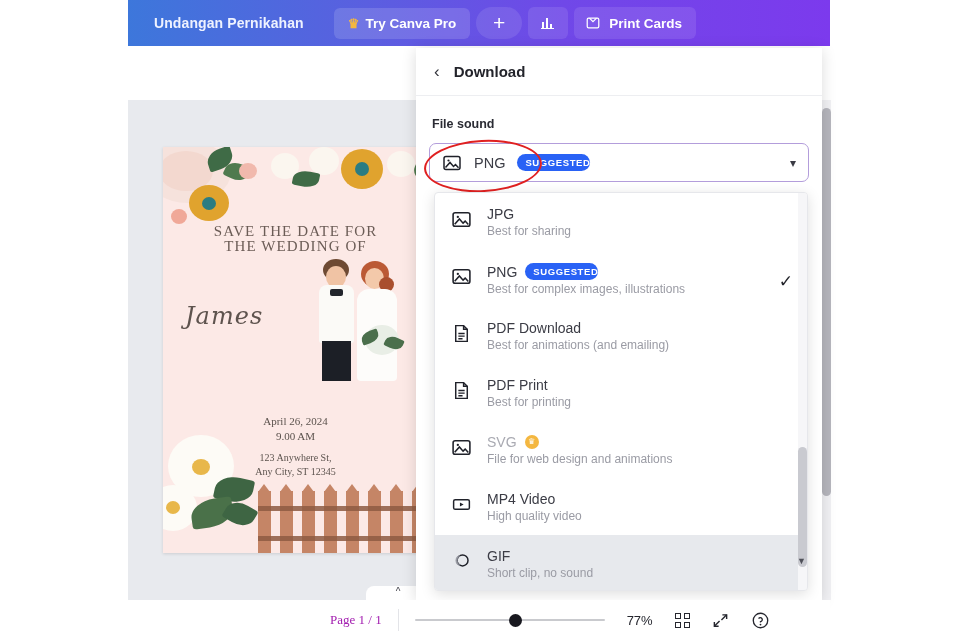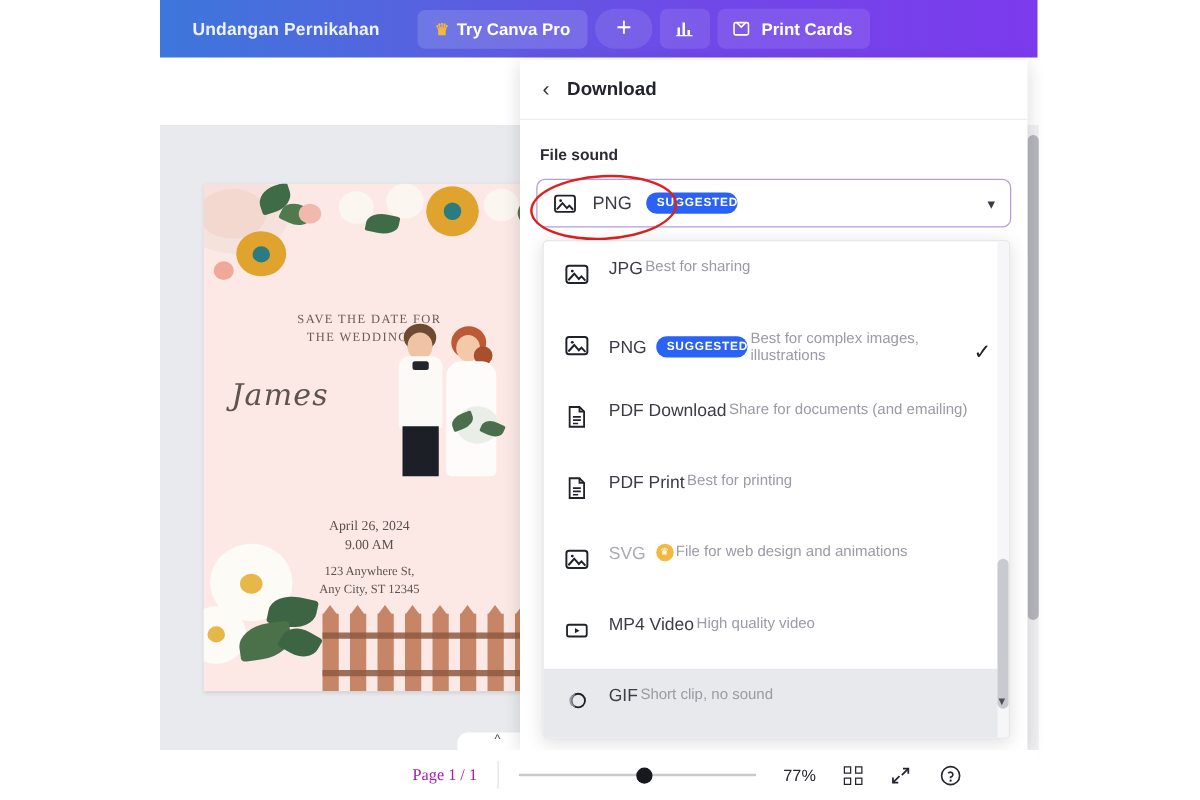--- a/index.html
+++ b/index.html
@@ -50,22 +50,22 @@
     position:absolute; left:128px; top:100px; width:702px; height:500px;
     background:#e8eaee; overflow:hidden;
   }
   #card {
     position:absolute; left:35px; top:47px; width:265px; height:406px;
     background:#fce9e6; overflow:hidden;
     box-shadow: 0 1px 3px rgba(0,0,0,.12);
   }
   .card-text { position:absolute; width:100%; text-align:center; color:#5e534e; }
   #saveDate {
-    top:77px; font-family:"Liberation Serif", serif; font-size:10px;
-    letter-spacing:1.1px; line-height:15px; color:#6b5c56;margin-top:24px;
+    top:77px; font-family:"Liberation Serif", serif; font-size:15px;
+    letter-spacing:1.1px; line-height:15px; color:#6b5c56;
   }
   #names {
     position:absolute; left:22px; top:155px; font-size:24px; color:#5e534e;
     font-family:"DejaVu Serif", serif; font-style:italic; letter-spacing:1px;
   }
   #dateBlock {
     top:267px; font-family:"Liberation Serif", serif; font-size:11px;
     line-height:15px; color:#5b524d;
   }
   #addrBlock {
@@ -143,21 +143,21 @@
     position:absolute; left:434px; top:192px; width:374px; height:399px;
     background:#fff; border:1px solid #e6e7eb; border-radius:4px;
     box-shadow:0 3px 14px rgba(0,0,0,.13); overflow:hidden;
   }
   .opt {
     position:relative; display:flex; align-items:flex-start; gap:14px;
     padding:11px 14px 11px 16px; height:57px; cursor:pointer;
   }
   .opt.hover { background:#e7e9ed; }
   .opt .ic { flex:0 0 22px; padding-top:5px; }
-  .opt .txt { display:flex; flex-direction:row; gap:2px; padding-top:2px; }
+  .opt .txt { display:flex; flex-direction:column; gap:2px; padding-top:2px; }
   .opt .t1 { font-size:14px; color:#3b3c45; display:flex; align-items:center; gap:8px; }
   .opt .t1.dim { color:#a9aab2; }
   .opt .t2 { font-size:12px; color:#9a9ba4; }
   .opt .check { margin-left:auto; font-size:17px; color:#23242b; padding-top:10px; }
   .crownbadge {
     width:14px; height:14px; border-radius:50%; background:#f4b740;
     color:#fff; font-size:8px; line-height:14px; text-align:center;
   }
   #ddScroll {
     position:absolute; right:0; top:0; width:9px; height:399px; background:#f6f6f8;
@@ -355,21 +355,21 @@
         <svg width="21" height="21" viewBox="0 0 20 20">
             <path d="M4.5 2.5 L12 2.5 L15.5 6 L15.5 17.5 L4.5 17.5 Z" fill="none" stroke="#20222a" stroke-width="1.4"></path>
             <path d="M12 2.5 L12 6 L15.5 6" fill="none" stroke="#20222a" stroke-width="1.4"></path>
             <path d="M7 10 L13 10 M7 12.5 L13 12.5 M7 15 L11 15" stroke="#20222a" stroke-width="1.2"></path>
           </svg>
       </span>
       <span class="txt">
         <span class="t1">
             <span>PDF Download</span>
           </span>
-        <span class="t2">Share for documents (and emailing)</span>
+        <span class="t2">Best for animations (and emailing)</span>
       </span>
     </div>
 
     <div class="opt">
       <span class="ic">
         <svg width="21" height="21" viewBox="0 0 20 20">
             <path d="M4.5 2.5 L12 2.5 L15.5 6 L15.5 17.5 L4.5 17.5 Z" fill="none" stroke="#20222a" stroke-width="1.4"></path>
             <path d="M12 2.5 L12 6 L15.5 6" fill="none" stroke="#20222a" stroke-width="1.4"></path>
             <path d="M7 10 L13 10 M7 12.5 L13 12.5 M7 15 L11 15" stroke="#20222a" stroke-width="1.2"></path>
           </svg>

